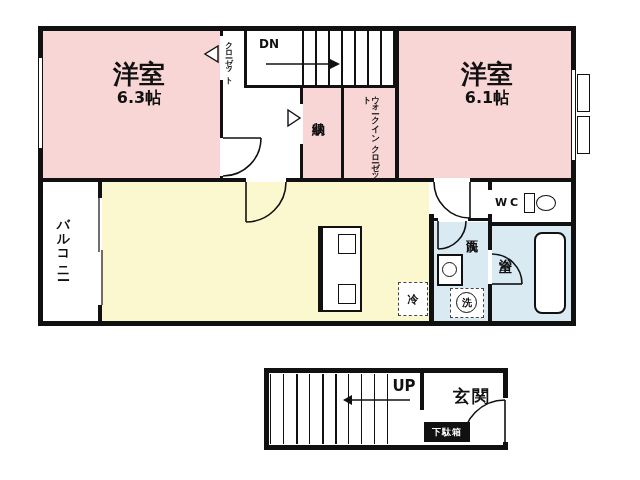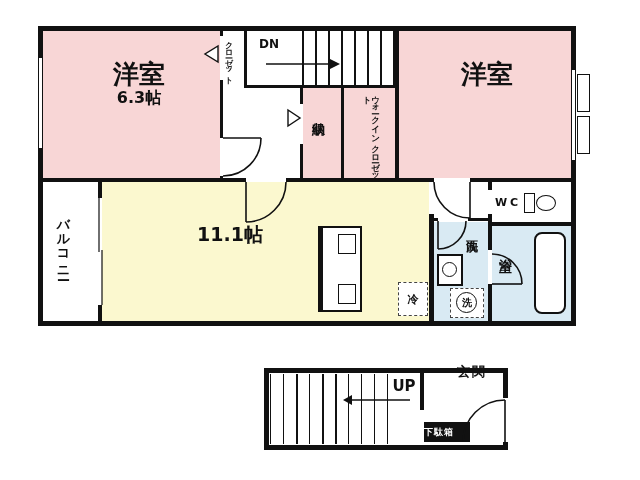--- a/index.html
+++ b/index.html
@@ -12,21 +12,21 @@
   .blue{background:#d9eaf3}
   .treads{position:absolute;background:repeating-linear-gradient(90deg,#111 0,#111 1.5px,transparent 1.5px,transparent 13px)}
   .lbl{position:absolute;text-align:center;line-height:1.12;white-space:nowrap}
   .vlbl{position:absolute;writing-mode:vertical-rl;text-orientation:upright;line-height:1;letter-spacing:1px}
   .box{position:absolute;background:#fff;border:2px solid #111;box-sizing:border-box}
   .thinbox{position:absolute;background:#fff;border:1.5px solid #111;box-sizing:border-box}
   .dash{position:absolute;background:#fff;border:1.5px dashed #444;box-sizing:border-box;
         display:flex;align-items:center;justify-content:center}
   .win{position:absolute;background:#fff;border-left:1px solid #111;border-right:1px solid #111;box-sizing:border-box}
   .ov{position:absolute;left:0;top:0;pointer-events:none}
-  .blk{position:absolute;background:#111;color:#fff;display:flex;align-items:center;}
+  .blk{position:absolute;background:#111;color:#fff;display:flex;align-items:center;justify-content:center}
   .big{display:block;font-size:26px}
   .sz{display:block;font-size:16px}
 </style>
 </head>
 <body>
 
 <div class="plan">
 
   <div class="fill pink" style="left:43px;top:31px;width:177px;height:147px"></div>
   <div class="fill pink" style="left:399px;top:31px;width:172px;height:147px"></div>
@@ -131,30 +131,30 @@
       <path d="M352 395 L343 400 L352 405 Z"></path>
     </g>
   </svg>
 
   <div class="lbl" style="left:66px;top:60px;width:146px">
     <span class="big">洋室</span>
     <span class="sz">6.3帖</span>
   </div>
   <div class="lbl" style="left:412px;top:60px;width:150px">
     <span class="big">洋室</span>
+    <span class="sz">6.1帖</span>
   </div>
   <div class="lbl" style="left:150px;top:224px;width:160px">
-    <span style="display:block;font-size:19px">11.1帖</span>
   </div>
 
   <div class="vlbl" style="left:57px;top:210px;height:118px;font-size:13px">バルコニー</div>
   <div class="vlbl" style="left:224px;top:35px;height:50px;font-size:8px;letter-spacing:0">クローゼット</div>
   <div class="vlbl" style="left:312px;top:112px;height:44px;font-size:13px">収納</div>
   <div class="vlbl" style="left:363px;top:90px;height:88px;font-size:8.5px;letter-spacing:0">ウォークインクローゼット</div>
   <div class="vlbl" style="left:466px;top:230px;height:34px;font-size:12px">洗面</div>
   <div class="vlbl" style="left:499px;top:248px;height:38px;font-size:13px">浴室</div>
 
   <div class="lbl" style="left:252px;top:38px;width:34px;font-size:12px">DN</div>
   <div class="lbl" style="left:390px;top:378px;width:28px;font-size:15px">UP</div>
   <div class="lbl" style="left:493px;top:197px;width:30px;font-size:11px;letter-spacing:3px">WC</div>
-  <div class="lbl" style="left:440px;top:365px;width:64px;font-size:13px;letter-spacing:2px">玄関</div>
+  <div class="lbl" style="left:440px;top:387px;width:64px;font-size:17px;letter-spacing:2px">玄関</div>
 
 </div>
 
 </body></html>

